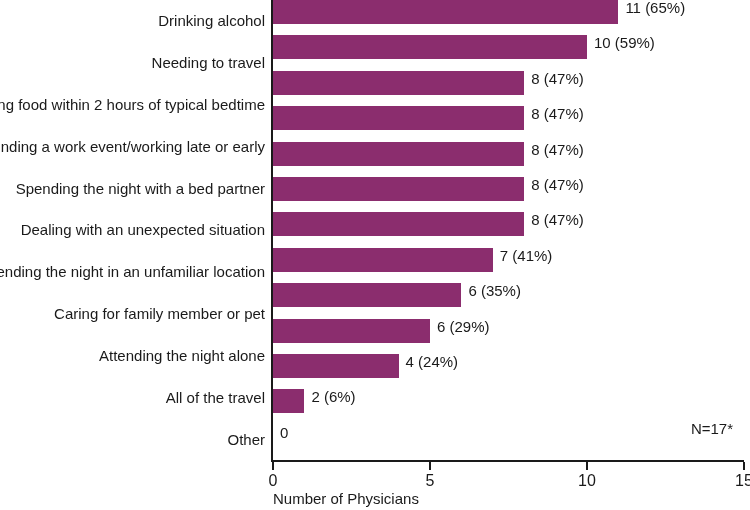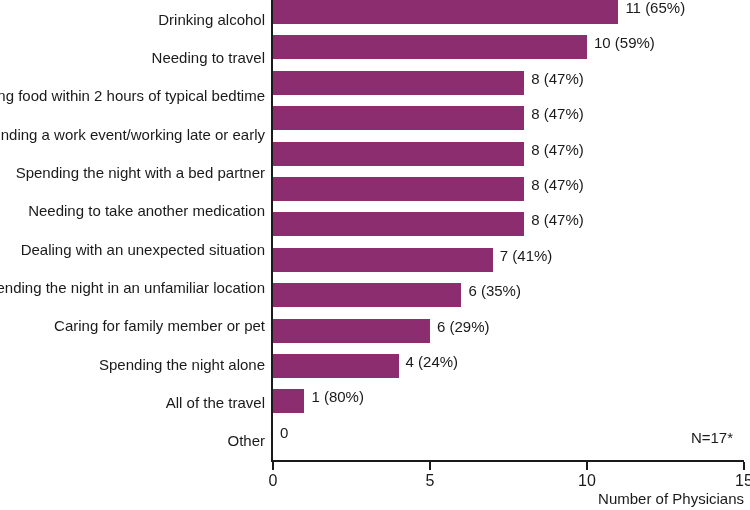--- a/index.html
+++ b/index.html
@@ -99,49 +99,48 @@
     transform: translateX(-50%);
     font-size: 16px;
     color: #1a1a1a;
     line-height: 1;
   }
   .x-axis-title {
     position: absolute;
     left: 273px;
     width: 471px;
     top: 491px;
-    text-align: right;
+    text-align: left;
     font-size: 15px;
     color: #1a1a1a;
     line-height: 1;
   }
   .annotation {
     position: absolute;
     right: 17px;
-    top: 430px;
+    top: 421px;
     font-size: 15px;
     color: #1a1a1a;
     line-height: 1;
   }
 </style>
 </head>
 <body>
 
 <div class="chart-container">
   <div class="cat-labels">
       <div class="cat-label">Drinking alcohol</div>
       <div class="cat-label">Needing to travel</div>
       <div class="cat-label">Eating food within 2 hours of typical bedtime</div>
       <div class="cat-label">Attending a work event/working late or early</div>
       <div class="cat-label">Spending the night with a bed partner</div>
-      <div class="cat-label">Needing to take another medication</div>
       <div class="cat-label">Dealing with an unexpected situation</div>
       <div class="cat-label">Spending the night in an unfamiliar location</div>
       <div class="cat-label">Caring for family member or pet</div>
-      <div class="cat-label">Spending the night alone</div>
+      <div class="cat-label">Attending the night alone</div>
       <div class="cat-label">All of the travel</div>
       <div class="cat-label">Other</div>
     </div>
   <div class="y-axis-line"></div>
   <div class="x-axis-line"></div>
   <div class="plot-area">
       <div class="bar-row">
         <div class="bar" style="width: 73.3333%; background: rgb(139, 45, 110);"></div>
         <span class="bar-value">11 (65%)</span>
       </div>
@@ -180,21 +179,21 @@
       <div class="bar-row">
         <div class="bar" style="width: 33.3333%; background: rgb(139, 45, 110);"></div>
         <span class="bar-value">6 (29%)</span>
       </div>
       <div class="bar-row">
         <div class="bar" style="width: 26.6667%; background: rgb(139, 45, 110);"></div>
         <span class="bar-value">4 (24%)</span>
       </div>
       <div class="bar-row">
         <div class="bar" style="width: 6.66667%; background: rgb(139, 45, 110);"></div>
-        <span class="bar-value">1 (80%)</span>
+        <span class="bar-value">2 (6%)</span>
       </div>
       <div class="bar-row">
         <div class="bar" style="width: 0%; background: rgb(139, 45, 110);"></div>
         <span class="bar-value">0</span>
       </div>
     </div>
   <div class="x-ticks">
       <div class="tick-mark" style="left: calc(0% - 1px);"></div>
       <div class="tick-label" style="left: 0%;">0</div>
       <div class="tick-mark" style="left: calc(33.3333% - 1px);"></div>

